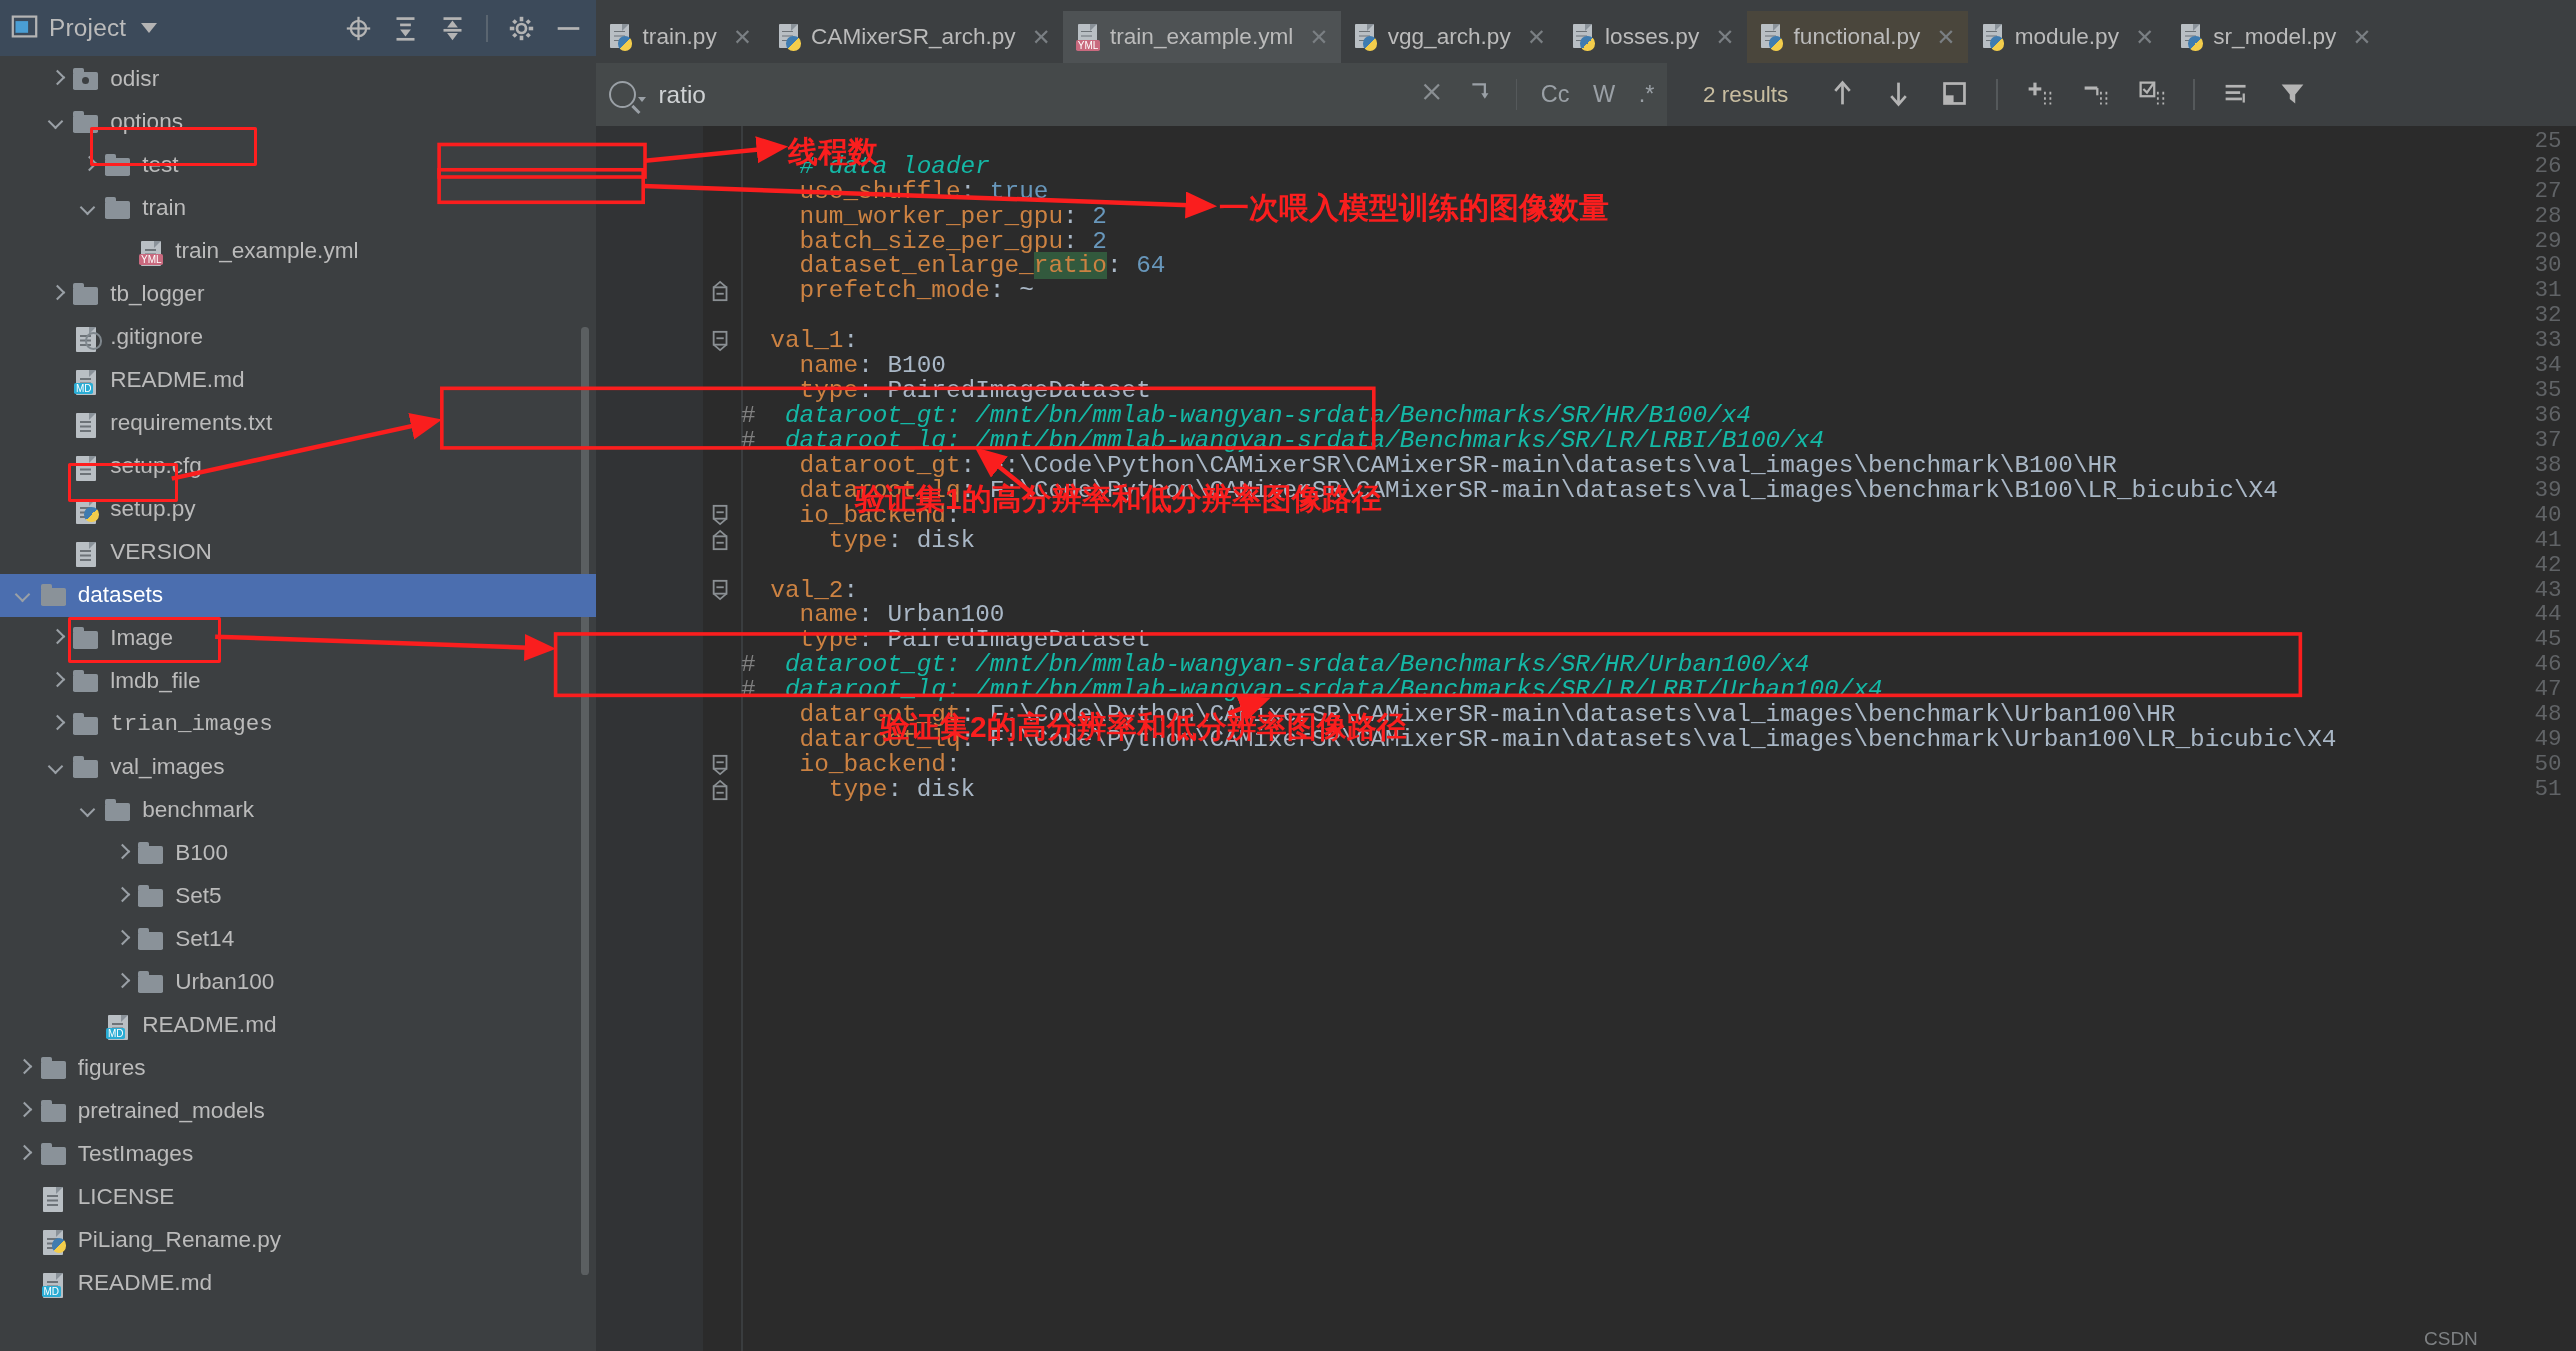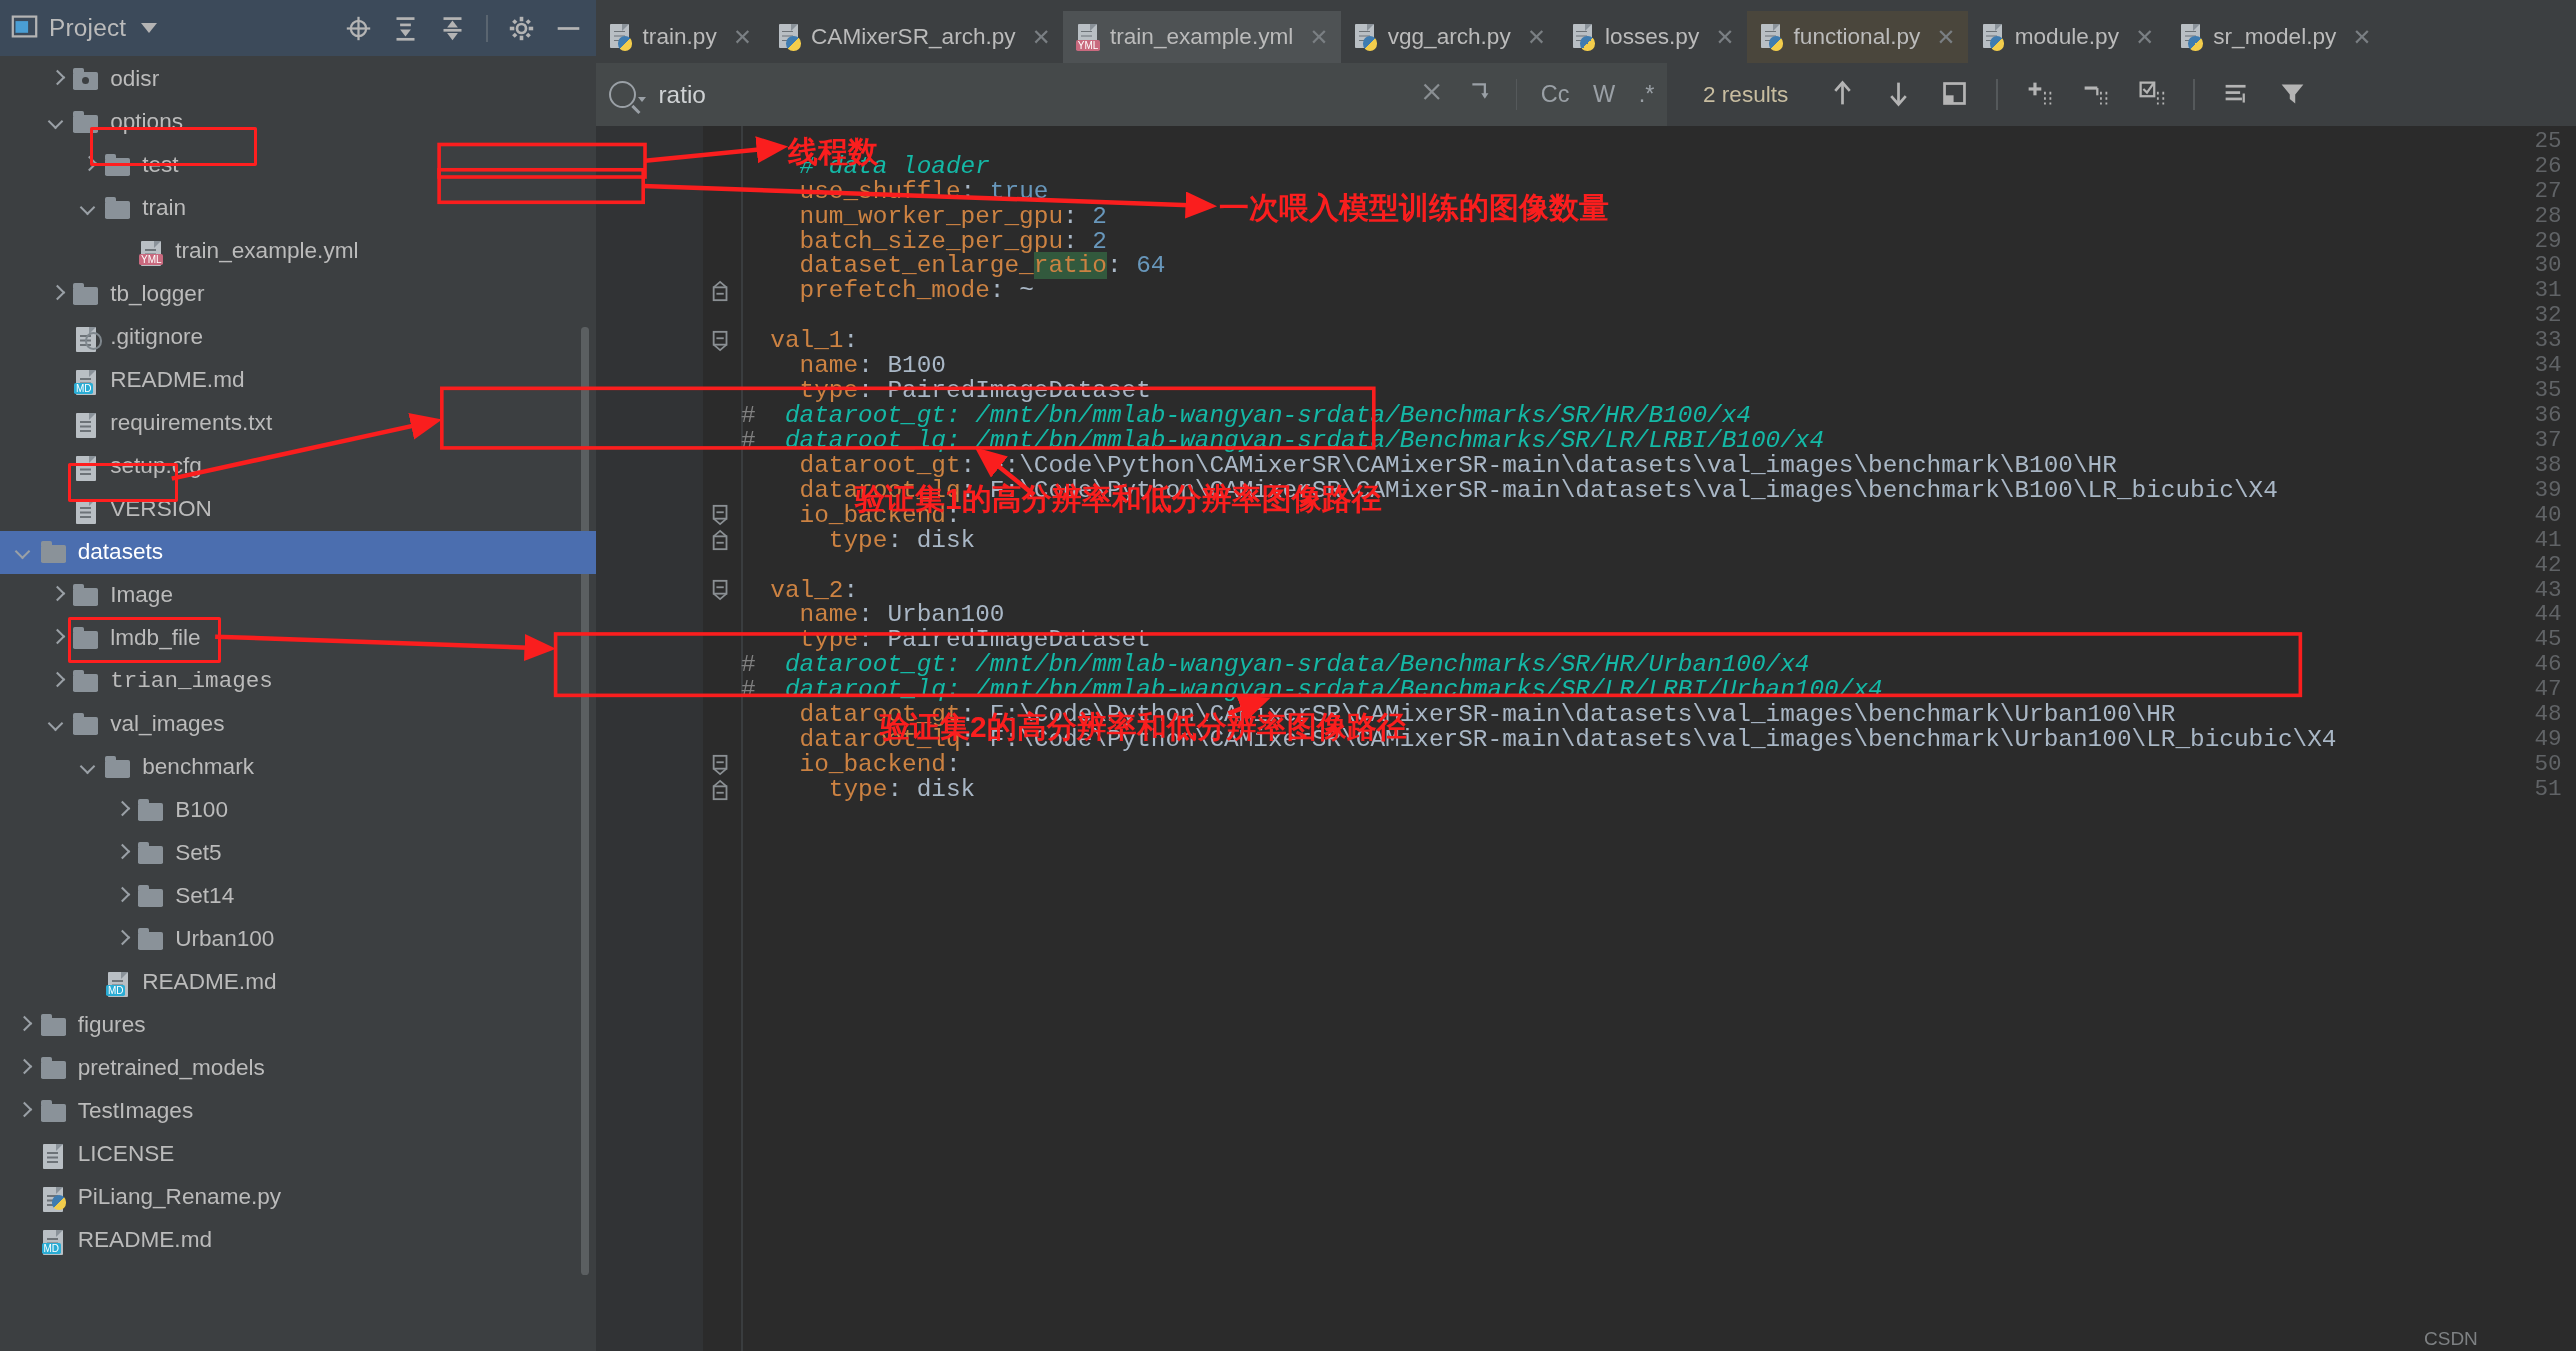--- a/index.html
+++ b/index.html
@@ -215,20 +215,29 @@
           </span>
           <span class="lbl">requirements.txt</span>
         </div>
         <div class="row" style="padding-left: 47px;">
           <span class="arrow "></span>
           <span class="ico">
             <span class="fileic"></span>
             <span class="flines"></span>
           </span>
           <span class="lbl">setup.cfg</span>
+        </div>
+        <div class="row" style="padding-left: 47px;">
+          <span class="arrow "></span>
+          <span class="ico">
+            <span class="fileic"></span>
+            <span class="flines"></span>
+            <span class="pysnake"></span>
+          </span>
+          <span class="lbl">setup.py</span>
         </div>
         <div class="row" style="padding-left: 47px;">
           <span class="arrow "></span>
           <span class="ico">
             <span class="fileic"></span>
             <span class="flines"></span>
           </span>
           <span class="lbl">VERSION</span>
         </div>
         <div class="row sel" style="padding-left: 14.5px;">

